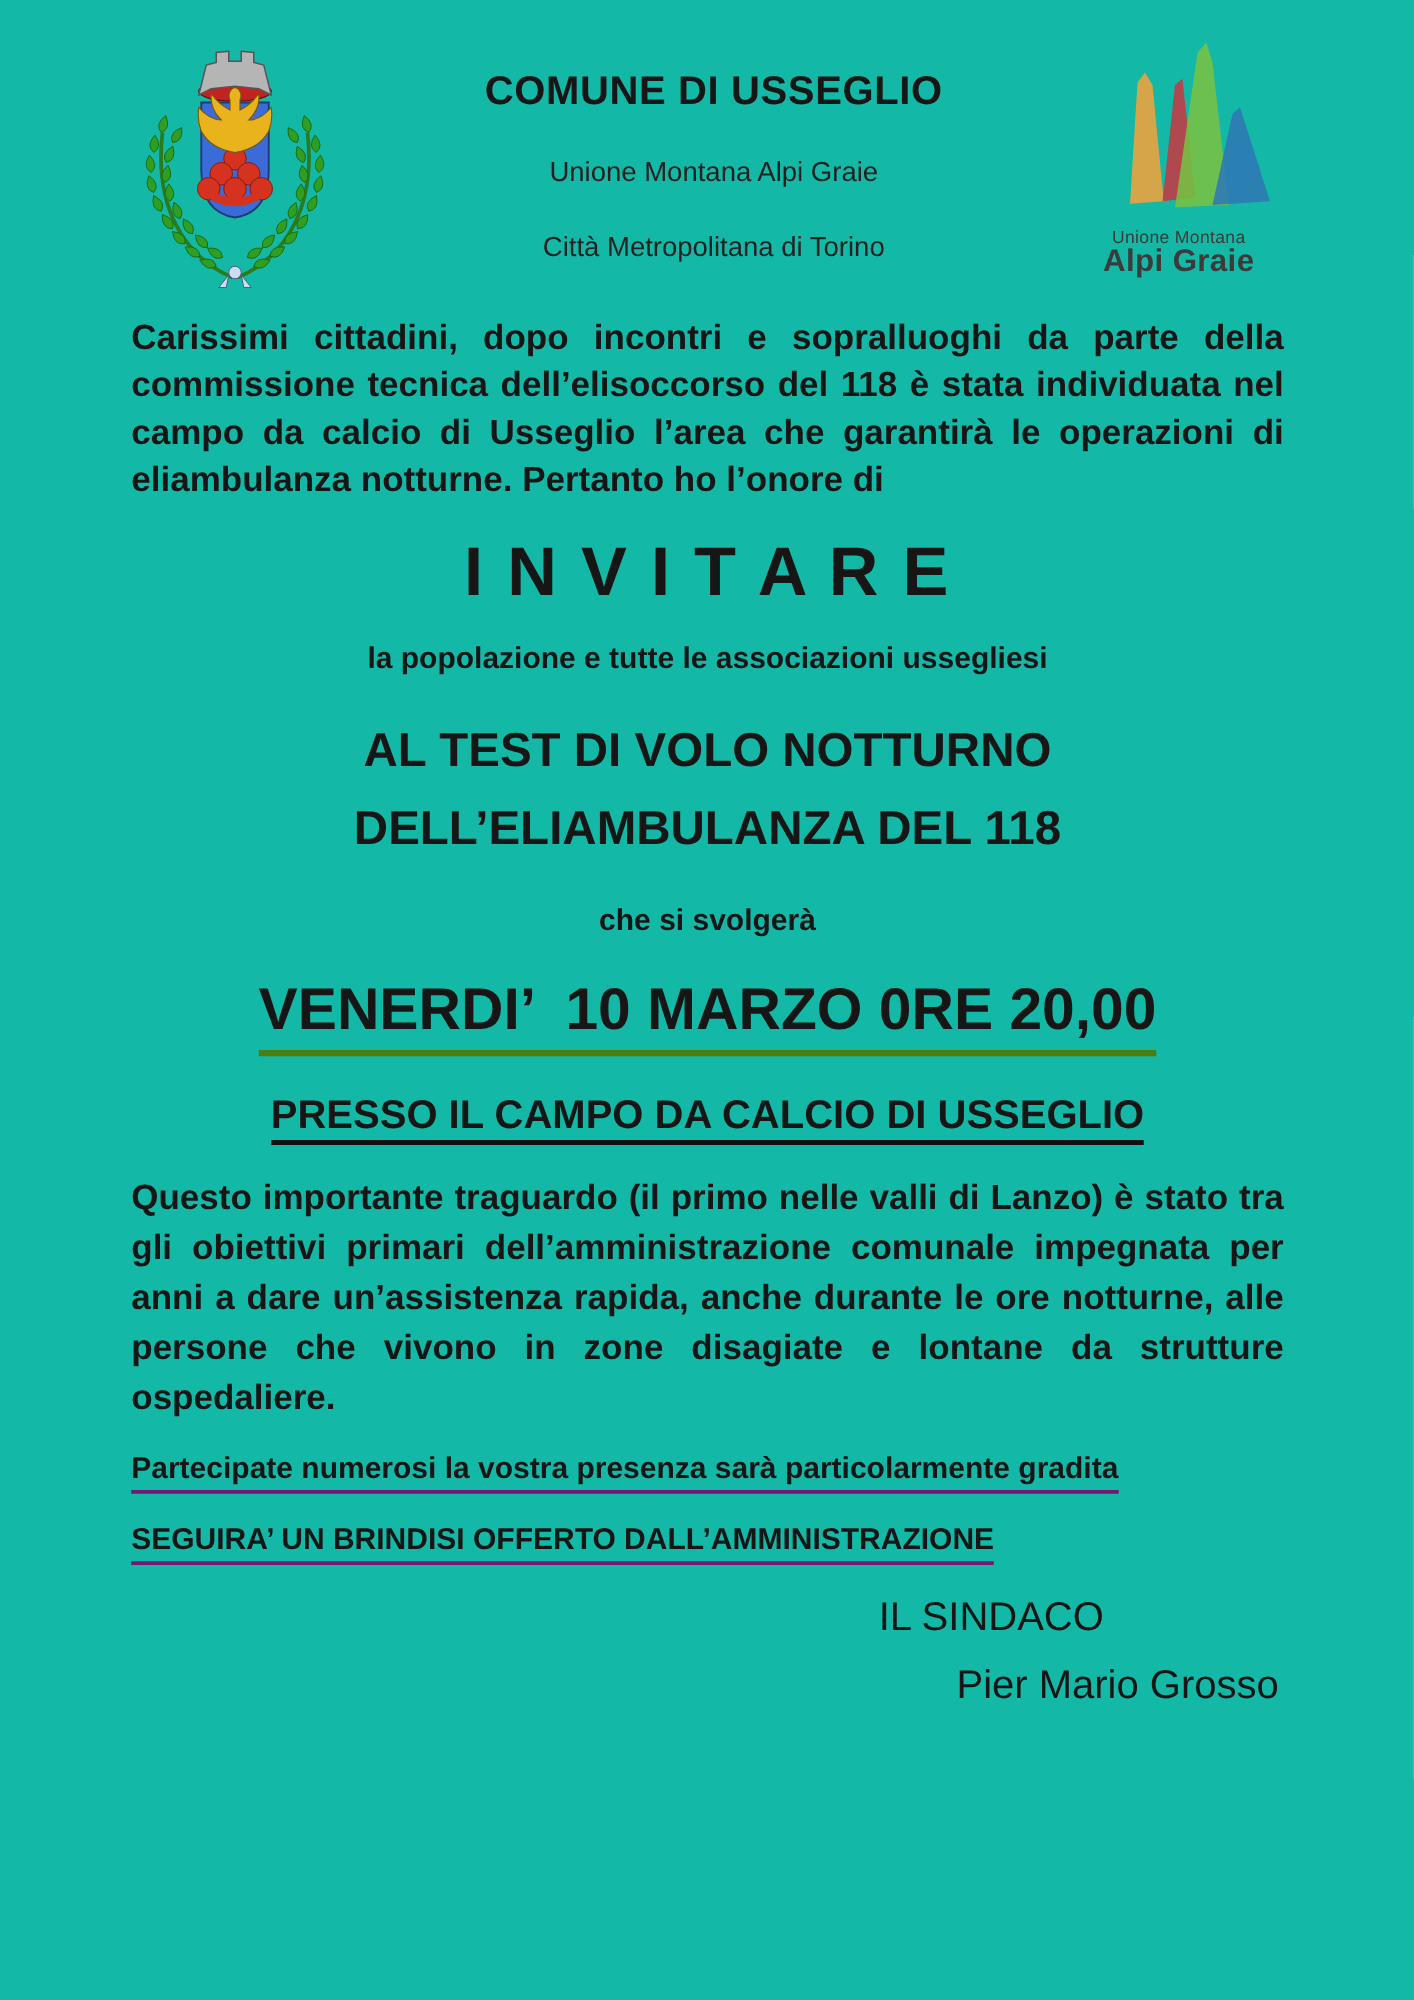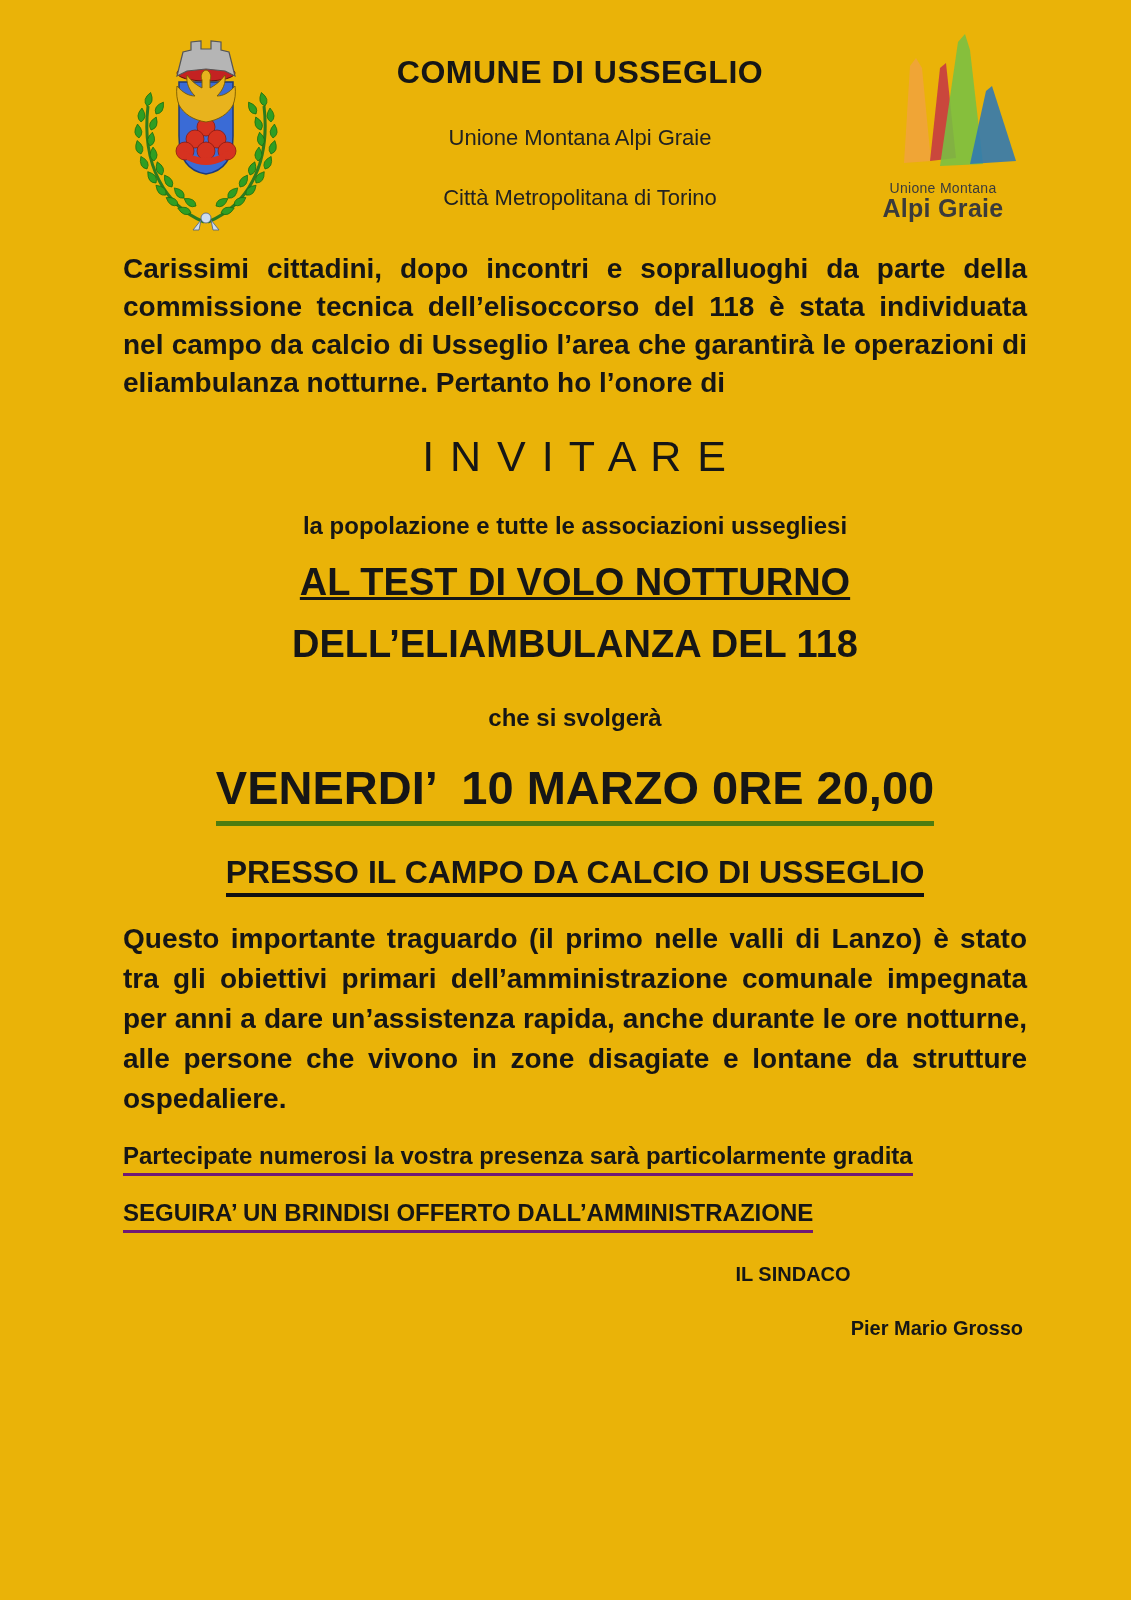--- a/index.html
+++ b/index.html
@@ -3,69 +3,69 @@
 <meta charset="utf-8">
 <style>
   * { margin:0; padding:0; box-sizing:border-box; }
   html,body { width:1131px; height:1600px; }
   body {
     background:#ffffff;
     font-family:"Liberation Sans", sans-serif;
     color:#161616;
     overflow:hidden;
   }
-  .page { width:1131px; height:1600px; background:#eab308; position:relative;padding-left:18px; }
+  .page { width:1131px; height:1600px; background:#14b8a6; position:relative; }
   .content { padding:0 104px 0 105px; }
 
   
   .header { display:flex; align-items:flex-start; padding:30px 112px 0 103px; }
   .crest-wrap { flex:none; width:172px; }
   .header-center { flex:1; text-align:center; padding-top:24px; }
   .header-title { font-size:32px; font-weight:700; letter-spacing:0.5px; }
   .header-sub { font-size:22px; font-weight:400; color:#222; margin-top:34px; }
   .logo-wrap { flex:none; width:152px; text-align:center; padding-top:4px; }
   .logo-text1 { font-size:14px; color:#3b3b3b; margin-top:4px; letter-spacing:0.3px; }
   .logo-text2 { font-size:25px; font-weight:700; color:#3b3b3b; margin-top:-2px; letter-spacing:0.3px; }
 
   
   .para {
     font-size:28px; font-weight:700;
     line-height:38px;
     text-align:justify;
   }
   .intro { margin-top:12px; }
   .invite-heading {
-    text-align:center; font-size:43px; font-weight:400;
+    text-align:center; font-size:55px; font-weight:700;
     letter-spacing:2px; margin-top:26px; line-height:56px;
   }
   .center-line { text-align:center; font-size:24px; font-weight:700; line-height:32px; }
   .invite-target { margin-top:26px; }
   .event-line { text-align:center; font-size:38px; font-weight:700; line-height:48px; }
-  .event-line1 { margin-top:16px;text-decoration:underline; }
+  .event-line1 { margin-top:34px; }
   .event-line2 { margin-top:14px; }
   .when-intro { margin-top:34px; }
   .date-row { text-align:center; margin-top:26px; }
   .date-line {
     display:inline-block; font-size:47px; font-weight:700; line-height:56px;
     border-bottom:5px solid #4d7c0f; padding-bottom:5px; white-space:pre;
   }
   .location-row { text-align:center; margin-top:26px; }
   .location-line {
     display:inline-block; font-size:32px; font-weight:700; line-height:40px;
     border-bottom:4px solid #111; padding-bottom:1px;
   }
   .description { margin-top:22px; line-height:40px; }
   .underlined-row { margin-top:22px; }
   .underlined-line {
     display:inline-block; font-size:24px; font-weight:700; line-height:30px;
     border-bottom:3px solid #701a75; padding-bottom:2px;
   }
   .signature {
     width:460px; margin-left:auto; margin-right:4px;
-    text-align:center; font-size:20px; font-weight:700;
+    text-align:center; font-size:32px; font-weight:400;
   }
   .signature-role { margin-top:26px; line-height:30px; }
   .signature-name { margin-top:24px; line-height:30px;text-align:right; }
   .footnote {
     margin-top:62px; font-size:21.5px; font-weight:700; line-height:45px;
     text-align:justify;
   }
 </style>
 </head>
 <body>

